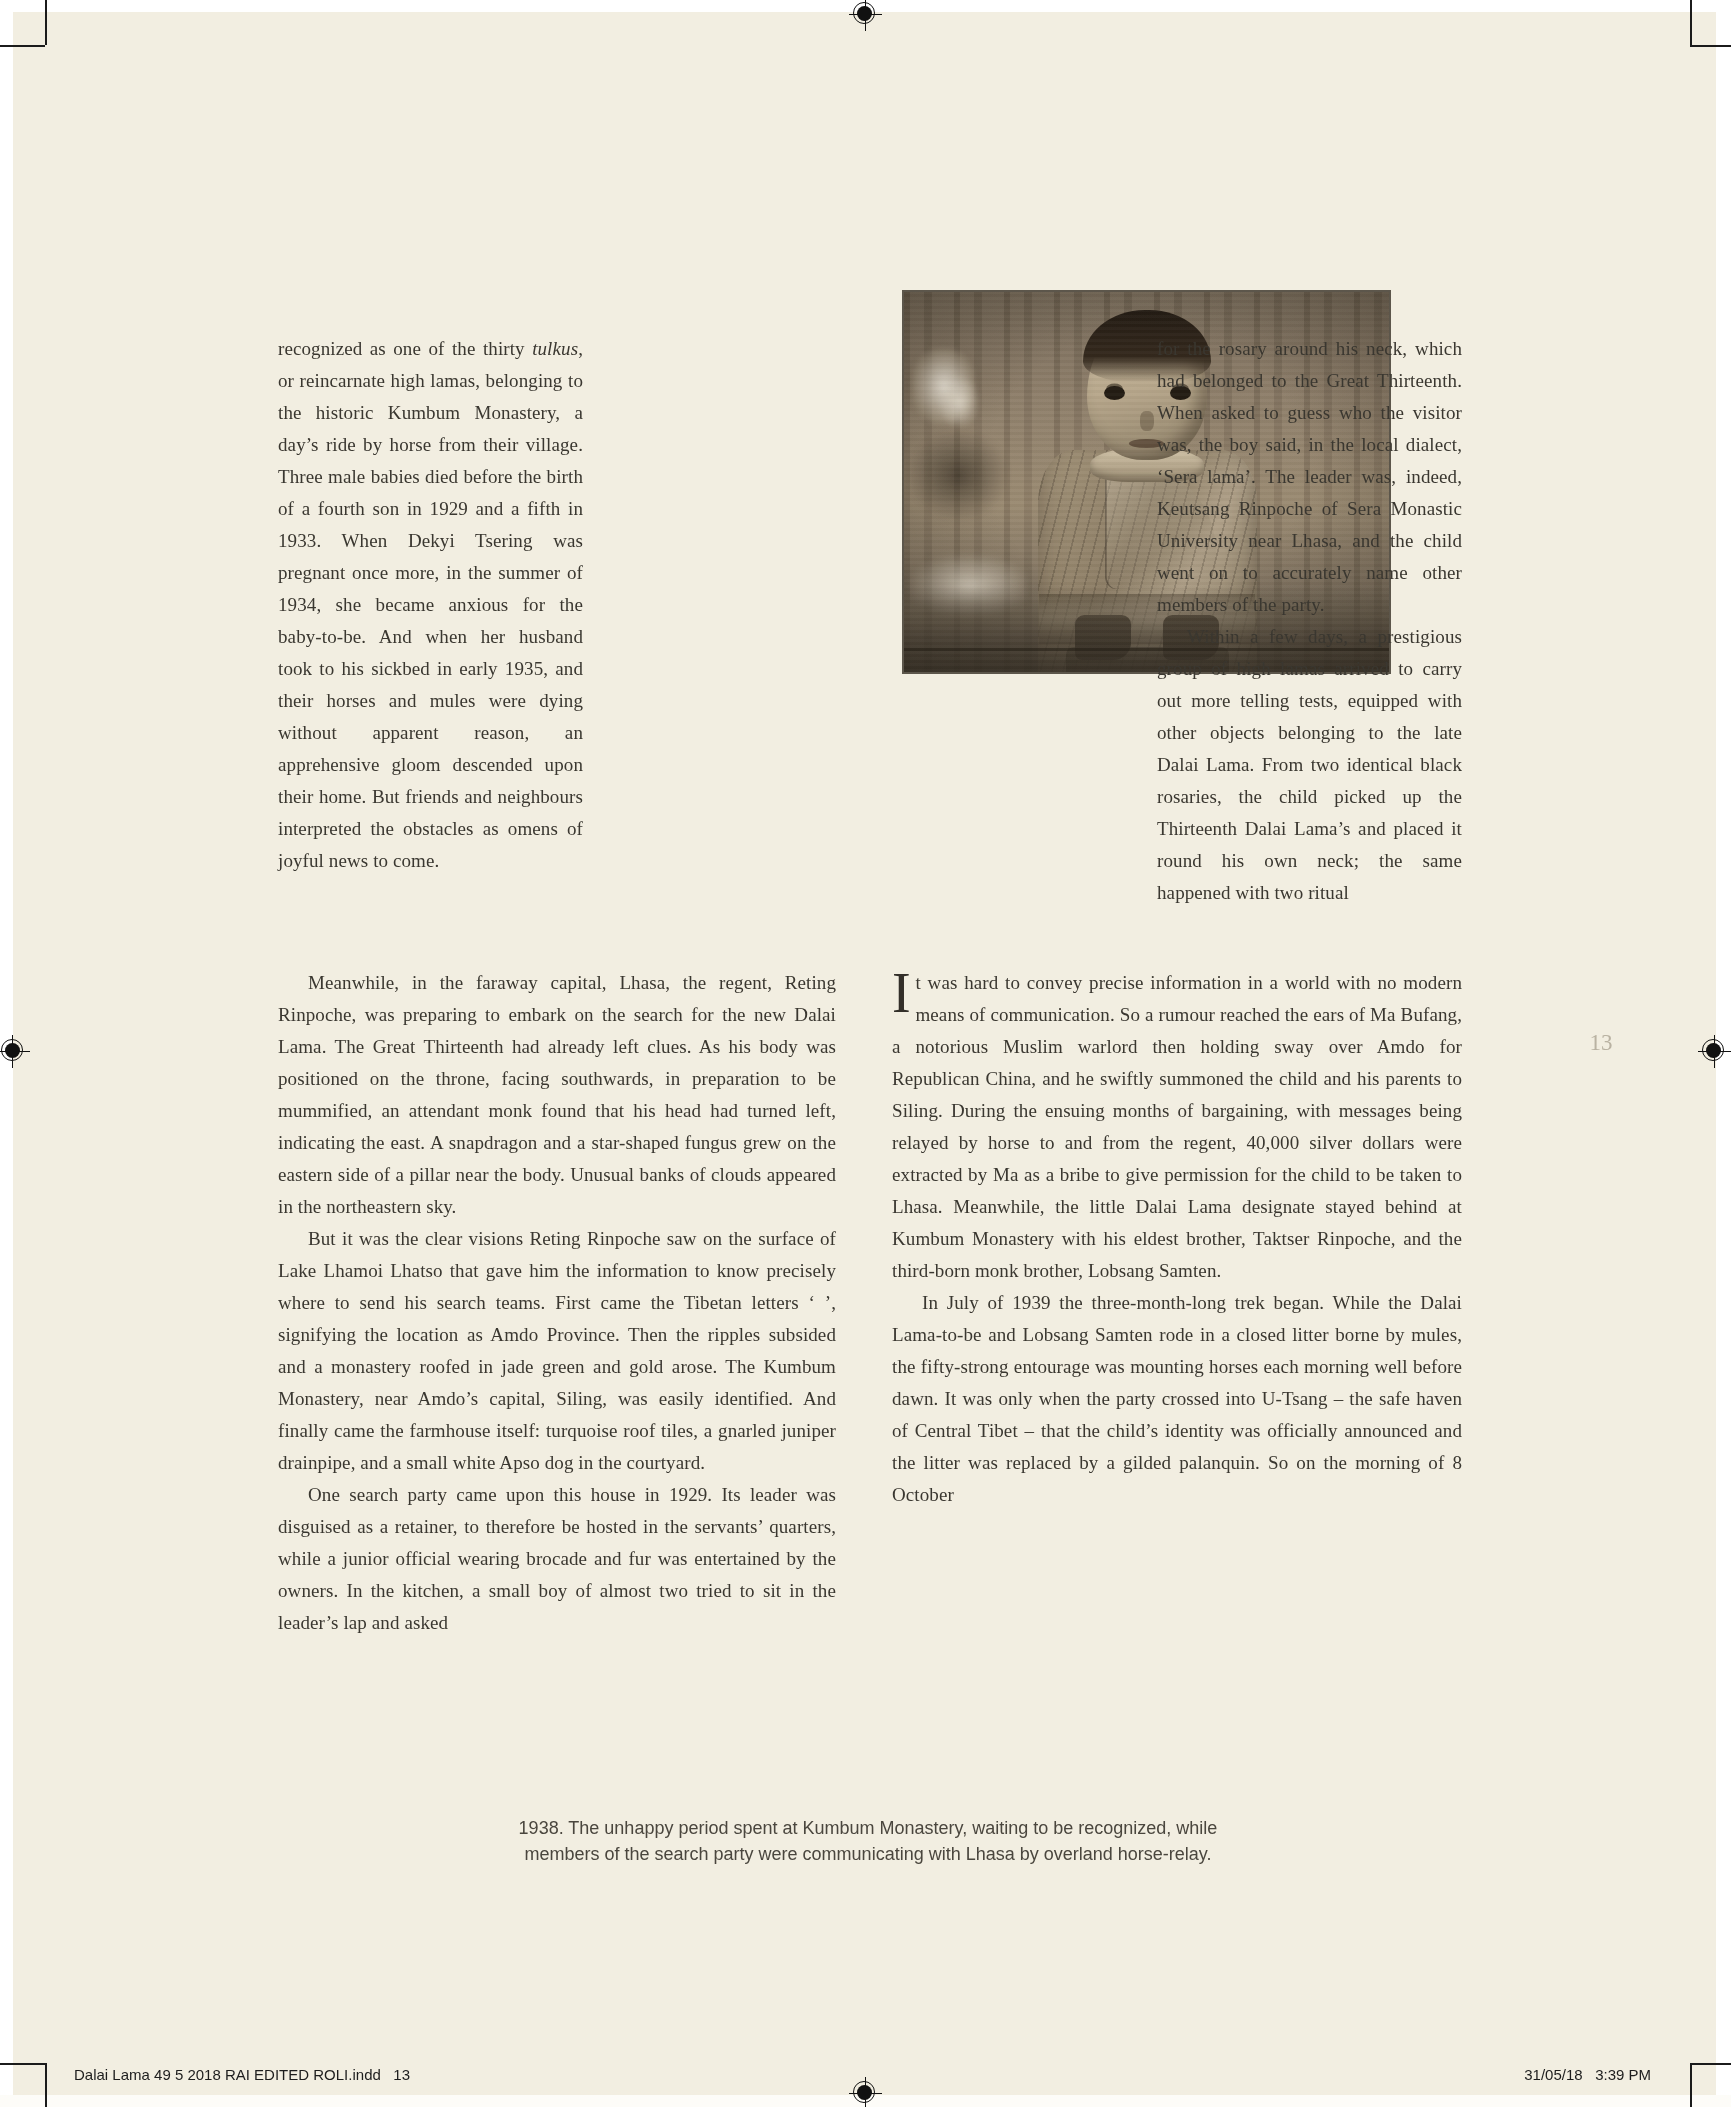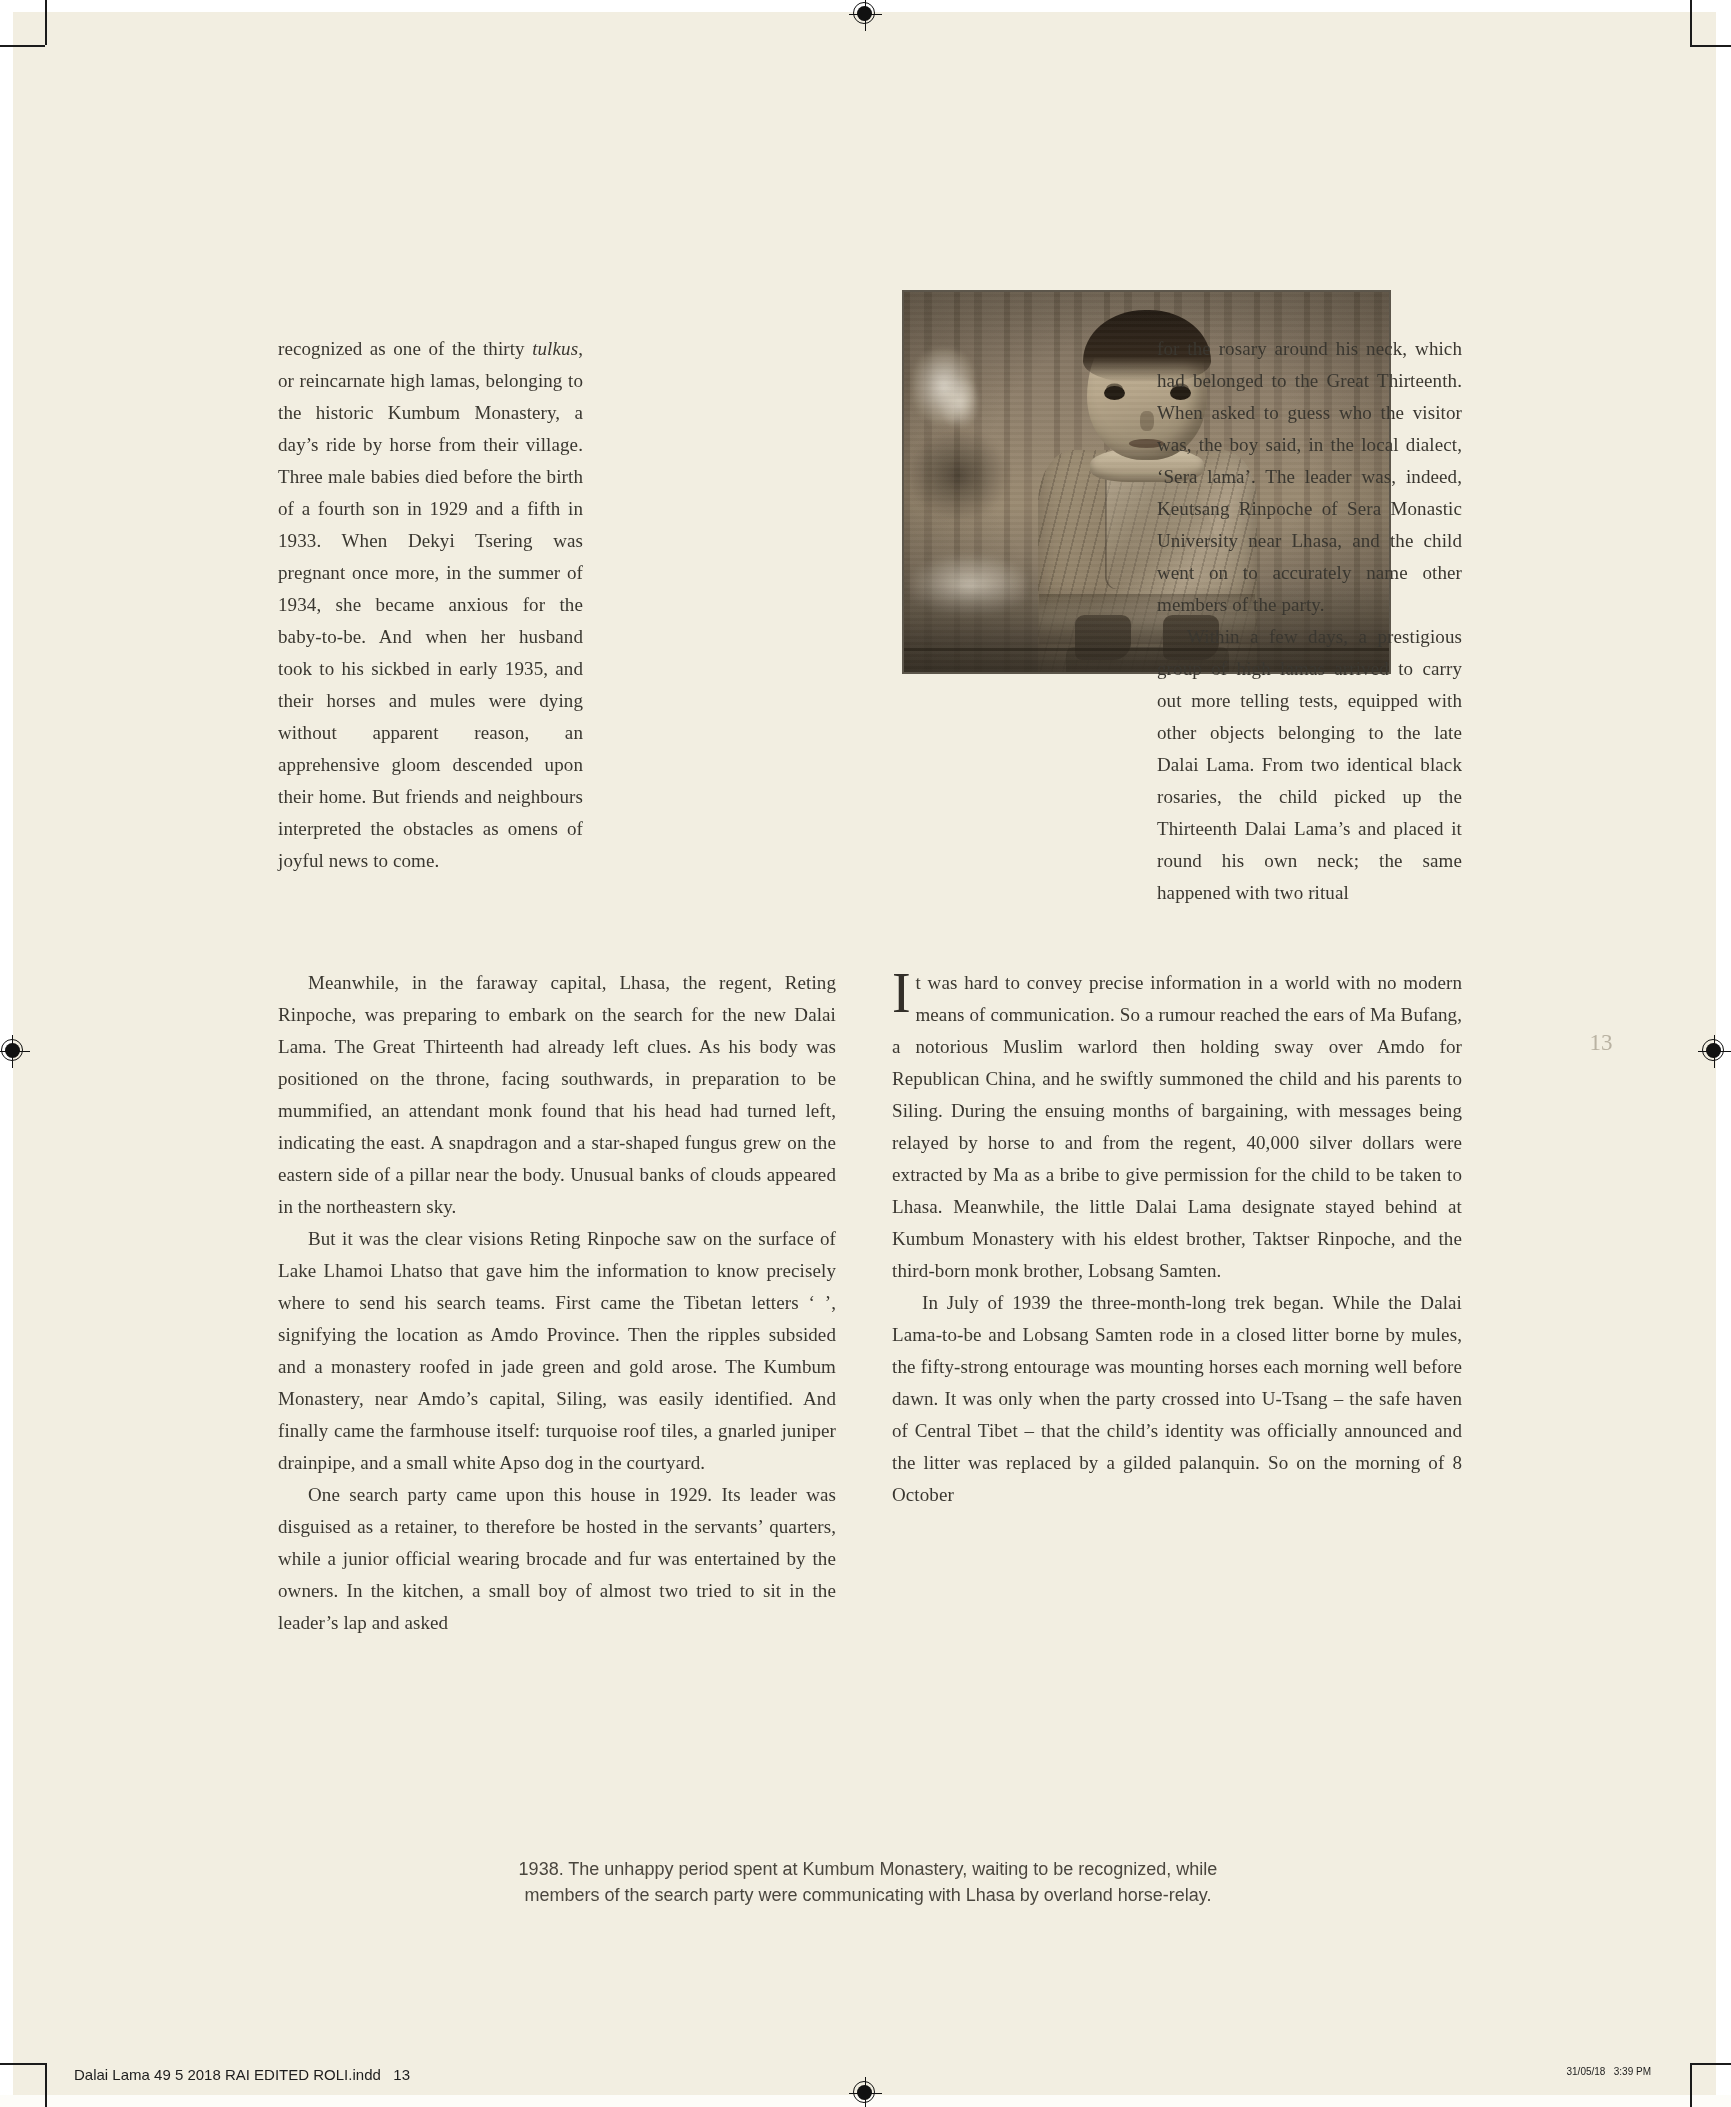--- a/index.html
+++ b/index.html
@@ -370,21 +370,20 @@
   #caption {
     position: absolute;
     left: 493px;
     top: 1815px;
     width: 750px;
     text-align: center;
     font-family: "Liberation Sans", "DejaVu Sans", sans-serif;
     font-size: 18px;
     line-height: 26px;
     color: #4a463e;
-    margin-top: 41px;
   }
 
   
   #folio {
     position: absolute;
     left: 1566px;
     top: 1030px;
     width: 70px;
     text-align: center;
     font-family: "Liberation Serif", "DejaVu Serif", serif;
@@ -400,21 +399,21 @@
     font-family: "Liberation Sans", "DejaVu Sans", sans-serif;
     font-size: 15px;
     color: #1d1d1d;
     white-space: pre;
   }
   #footer-right {
     position: absolute;
     right: 70px;
     top: 2066px;
     font-family: "Liberation Sans", "DejaVu Sans", sans-serif;
-    font-size: 10px;
+    font-size: 15px;
     color: #1d1d1d;
     white-space: pre;
   }
 </style>
 </head>
 <body>
 
 <div id="page-sheet"></div>
 <div id="bleed-top"></div>
 <div id="bleed-left"></div>

